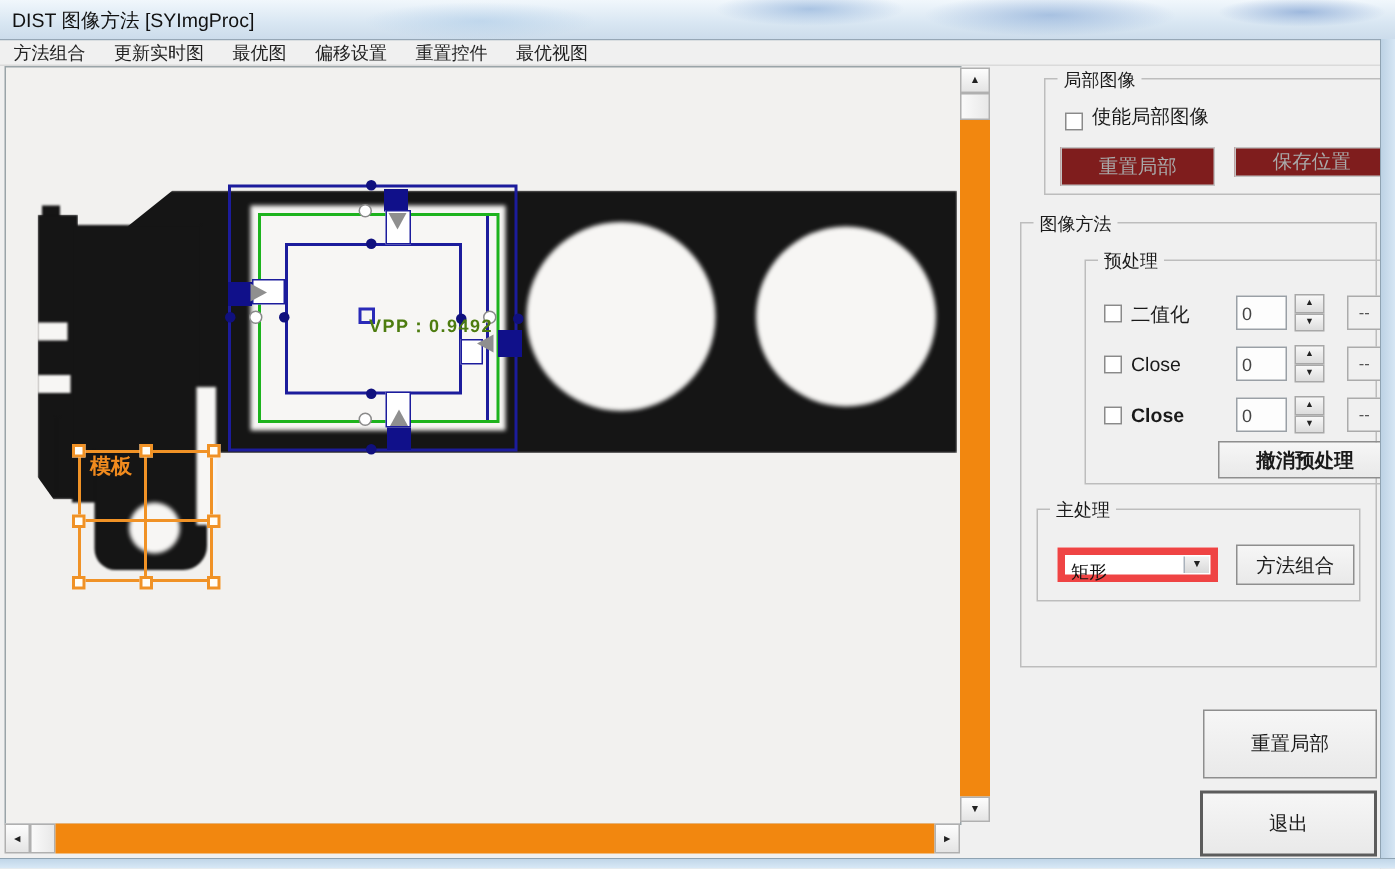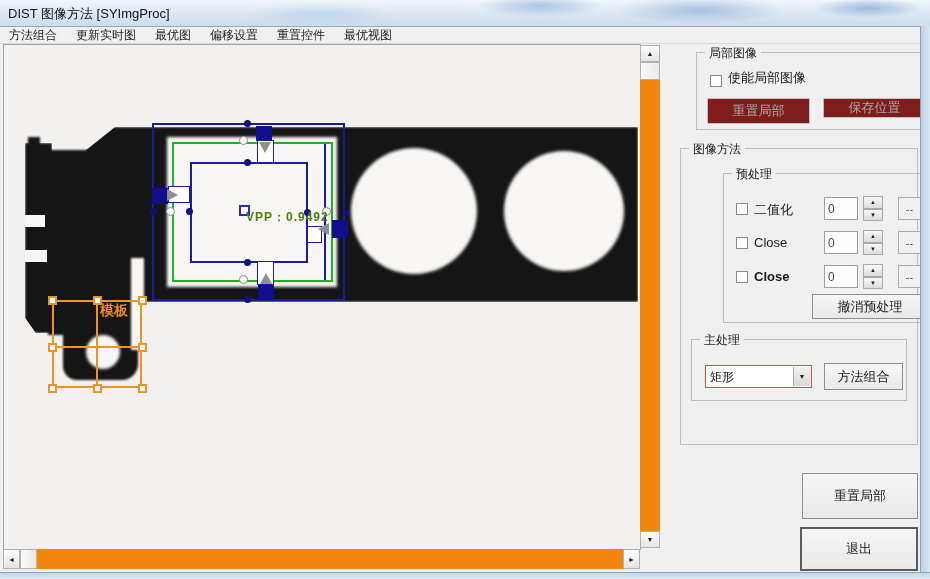--- a/index.html
+++ b/index.html
@@ -38,21 +38,21 @@
   .tri{position:absolute;width:0;height:0;}
   .tri-down{border-left:6px solid transparent;border-right:6px solid transparent;border-top:11px solid #8f8f8f;}
   .tri-up{border-left:6px solid transparent;border-right:6px solid transparent;border-bottom:11px solid #8f8f8f;}
   .tri-right{border-top:6px solid transparent;border-bottom:6px solid transparent;border-left:11px solid #8f8f8f;}
   .tri-left{border-top:6px solid transparent;border-bottom:6px solid transparent;border-right:11px solid #8f8f8f;}
   .bsq{position:absolute;border:2px solid #2a2ab8;box-sizing:border-box;}
   .vpp{position:absolute;color:#4d7c0f;font-weight:bold;font-size:12px;white-space:nowrap;letter-spacing:1px;}
   .tmpl-box{position:absolute;border:2px solid #f09226;box-sizing:border-box;}
   .tmpl-line{position:absolute;background:#f09226;}
   .handle{position:absolute;width:9px;height:9px;background:#fffef8;border:2px solid #f09226;box-sizing:border-box;}
-  .tmpl-label{position:absolute;color:#f08a1e;font-weight:bold;font-size:14px;margin-left:40px;}
+  .tmpl-label{position:absolute;color:#f08a1e;font-weight:bold;font-size:14px;}
 
   
   .vscroll{position:absolute;left:640px;top:45px;width:22px;height:503px;background:#f0f0f0;}
   .hscroll{position:absolute;left:3px;top:549px;width:637px;height:22px;background:#f0f0f0;}
   .sbtn{position:absolute;background:linear-gradient(180deg,#fdfdfd,#e4e4e4);border:1px solid #b0b0b0;
     box-sizing:border-box;display:flex;align-items:center;justify-content:center;font-size:7px;color:#222;}
   .sthumb{position:absolute;background:linear-gradient(90deg,#fafafa,#e8e8e8);border:1px solid #b0b0b0;box-sizing:border-box;}
   .strack{position:absolute;background:#f2870f;}
 
   
@@ -65,21 +65,21 @@
   .btn.exit{border:2px solid #5c5c5c;}
   .cb{position:absolute;width:12px;height:12px;background:#fff;border:1px solid #8a8a8a;box-sizing:border-box;}
   .lbl{position:absolute;font-size:13px;color:#1a1a1a;white-space:nowrap;}
   .edit{position:absolute;background:#fdfdfd;border:1px solid #9aa0a6;font-size:12px;color:#444;
     padding:0 0 0 3px;box-sizing:border-box;font-family:"Liberation Sans",sans-serif;}
   .spin{position:absolute;width:20px;display:flex;flex-direction:column;box-sizing:border-box;}
   .spin .sb{flex:1;border:1px solid #a8a8a8;background:linear-gradient(#f8f8f8,#dcdcdc);font-size:6px;
     display:flex;align-items:center;justify-content:center;color:#222;box-sizing:border-box;}
   .aux{position:absolute;border:1px solid #ababab;background:#f0f0f0;font-size:11px;color:#555;
     display:flex;align-items:center;justify-content:center;box-sizing:border-box;}
-  .select{position:absolute;background:#fff;border:1px solid #ef4444;box-sizing:border-box;}
+  .select{position:absolute;background:#fff;border:5px solid #ef4444;box-sizing:border-box;}
   .select .val{position:absolute;left:4px;top:3px;font-size:12px;color:#111;}
   .select .arrow{position:absolute;right:1px;top:1px;bottom:1px;width:16px;
     background:linear-gradient(#f2f2f2,#d9d9d9);border-left:1px solid #a9b2bc;
     display:flex;align-items:center;justify-content:center;font-size:7px;color:#222;}
 </style>
 </head>
 <body>
 
 <div class="window">
 
@@ -218,21 +218,21 @@
 
         <span class="cb" style="left:12px;top:97px;"></span>
         <span class="lbl" style="left:30px;top:95px;font-weight:bold;">Close</span>
         <input class="edit" style="left: 100px; top: 91px; width: 34px; height: 23px;" value="0">
         <div class="spin" style="left:139px;top:90px;height:25px;">
           <span class="sb">▲</span>
           <span class="sb">▼</span>
         </div>
         <div class="aux" style="left:174px;top:91px;width:23px;height:23px;">--</div>
 
-        <div class="btn" style="left:88px;top:120px;width:116px;height:25px;">撤消预处理</div>
+        <div class="btn" style="left:88px;top:120px;width:116px;height:25px;font-weight:bold;">撤消预处理</div>
       </div>
 
       <div class="group" style="left:10px;top:190px;width:216px;height:62px;">
         <span class="legend">主处理</span>
         <div class="select" style="left:13px;top:25px;width:107px;height:23px;">
           <span class="val">矩形</span>
           <span class="arrow">▼</span>
         </div>
         <div class="btn" style="left:132px;top:23px;width:79px;height:27px;">方法组合</div>
       </div>

